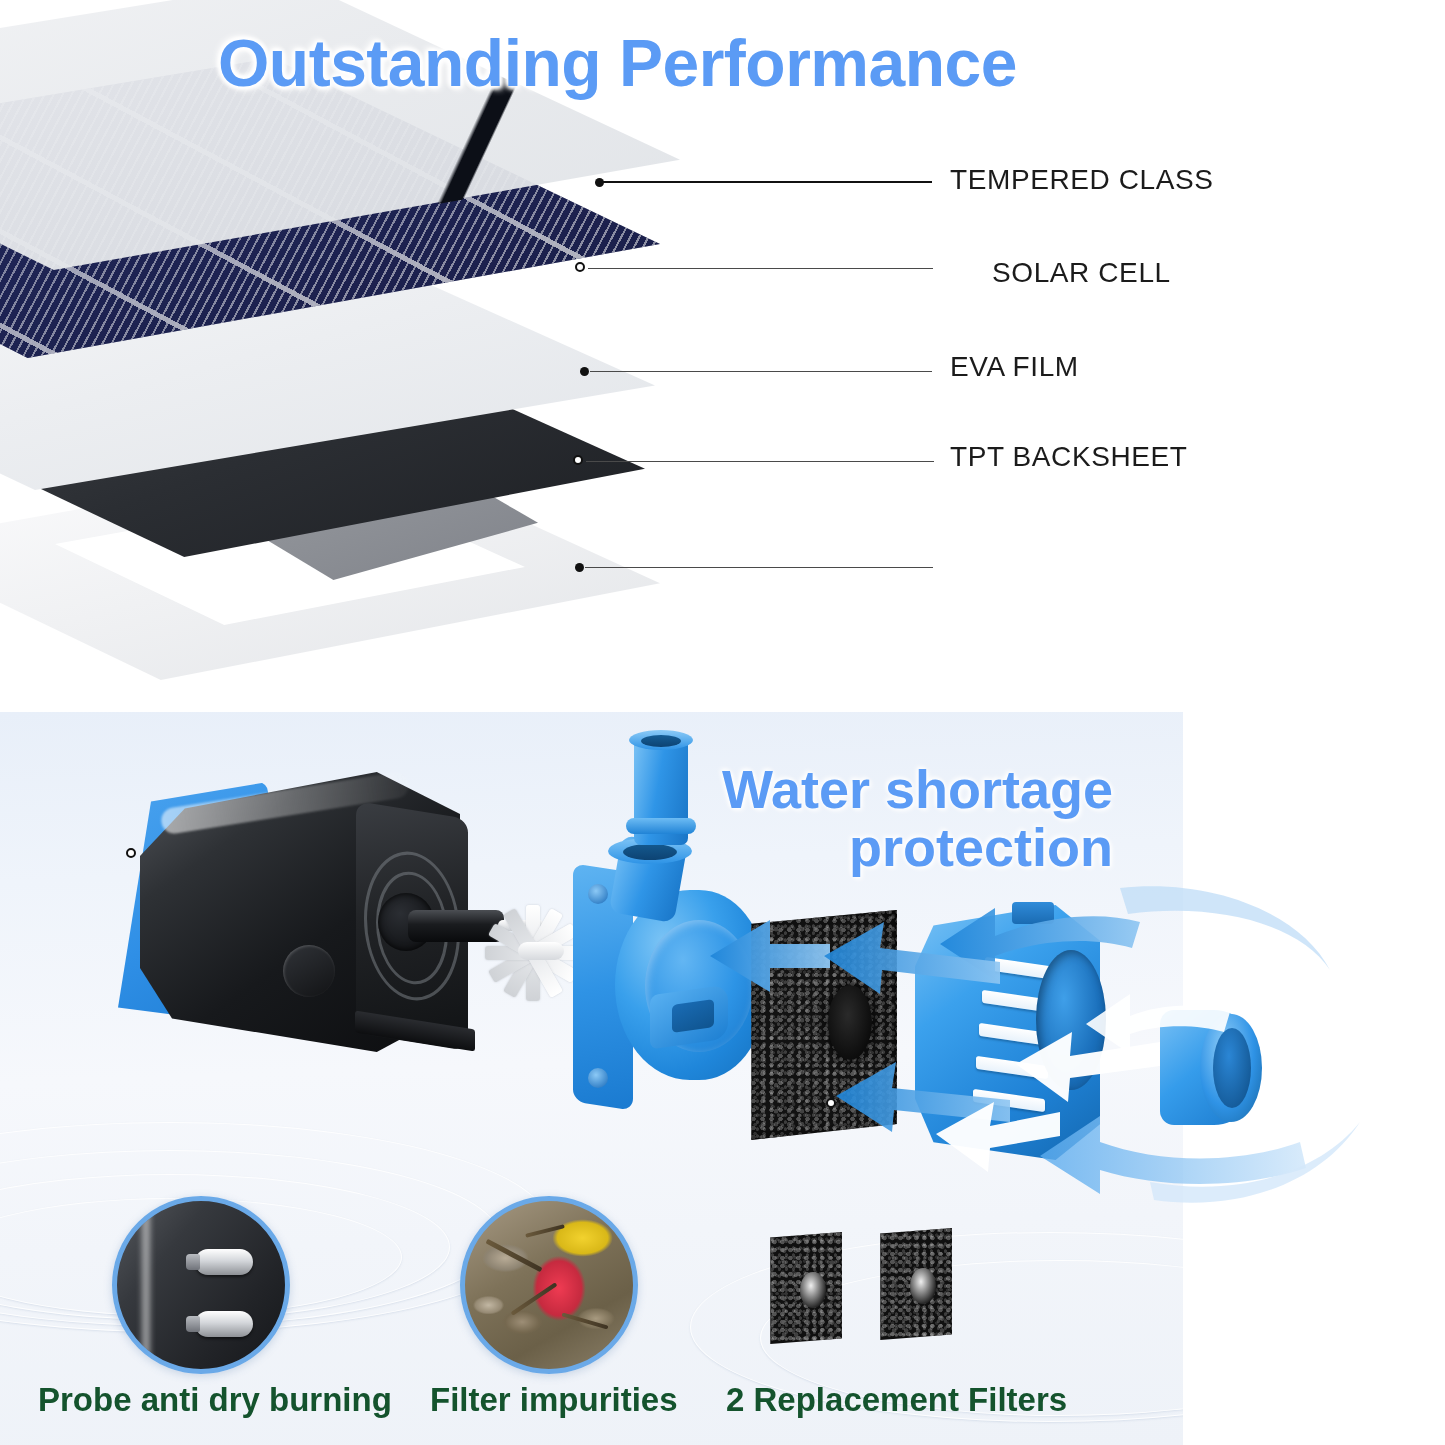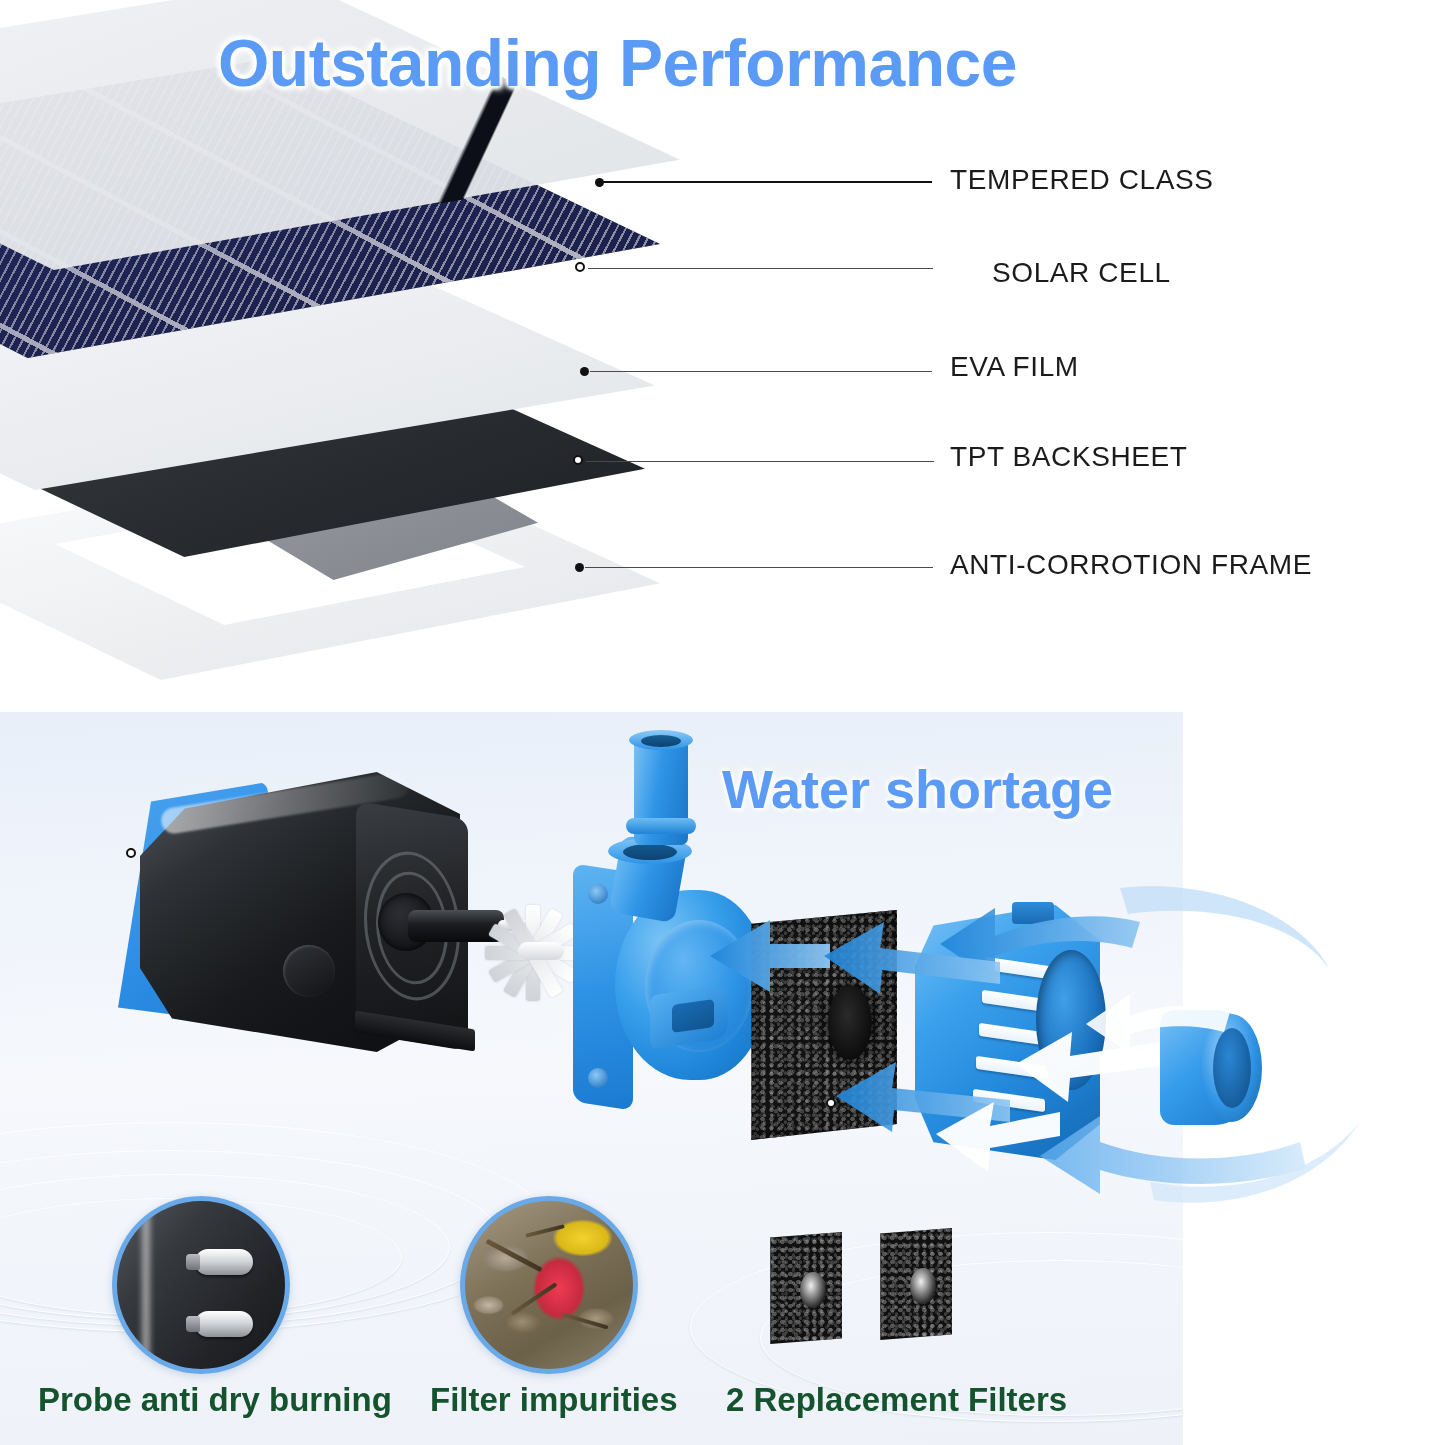--- a/index.html
+++ b/index.html
@@ -452,39 +452,39 @@
   <div class="dot" style="left:580px; top:367px;"></div>
   <div class="leader" style="left:590px; top:371px; width:342px;"></div>
   <div class="callout-label" style="left:950px; top:351px;">EVA FILM</div>
 
   <div class="dot hollow" style="left:573px; top:455px;"></div>
   <div class="leader" style="left:586px; top:461px; width:348px;"></div>
   <div class="callout-label" style="left:950px; top:441px;">TPT BACKSHEET</div>
 
   <div class="dot" style="left:575px; top:563px;"></div>
   <div class="leader" style="left:585px; top:567px; width:348px;"></div>
-  <div class="callout-label" style="left:950px; top:549px;">ANTI-CORROTION FRAME</div>
 
   <div id="main-title">Outstanding Performance</div>
 </div>
 
 <div id="bottom-section">
 
   <div class="ripple" style="left:-210px; top:410px; width:760px; height:210px;"></div>
   <div class="ripple" style="left:-160px; top:438px; width:660px; height:176px;"></div>
   <div class="ripple" style="left:-110px; top:462px; width:560px; height:146px;"></div>
   <div class="ripple" style="left:-60px;  top:486px; width:462px; height:118px;"></div>
   <div class="ripple" style="left:690px;  top:520px; width:720px; height:190px;"></div>
   <div class="ripple" style="left:760px;  top:548px; width:600px; height:156px;"></div>
   <div class="splash" style="left:1250px; top:435px; width:120px; height:42px;"></div>
   <div class="splash" style="left:1290px; top:400px; width:46px;  height:20px;"></div>
   <div class="splash" style="left:1320px; top:650px; width:40px;  height:18px;"></div>
 
   <div id="sub-title">
     <div>Water shortage</div>
+    <div>protection</div>
   </div>
 </div>
 
 <div>
 
   <div id="motor-backplate"></div>
   <div id="motor-body"></div>
   <div id="motor-body-hilite"></div>
   <div id="motor-face"></div>
   <div class="motor-ring" style="left:364px; top:852px; width:96px; height:148px; transform:skewY(9deg);"></div>

